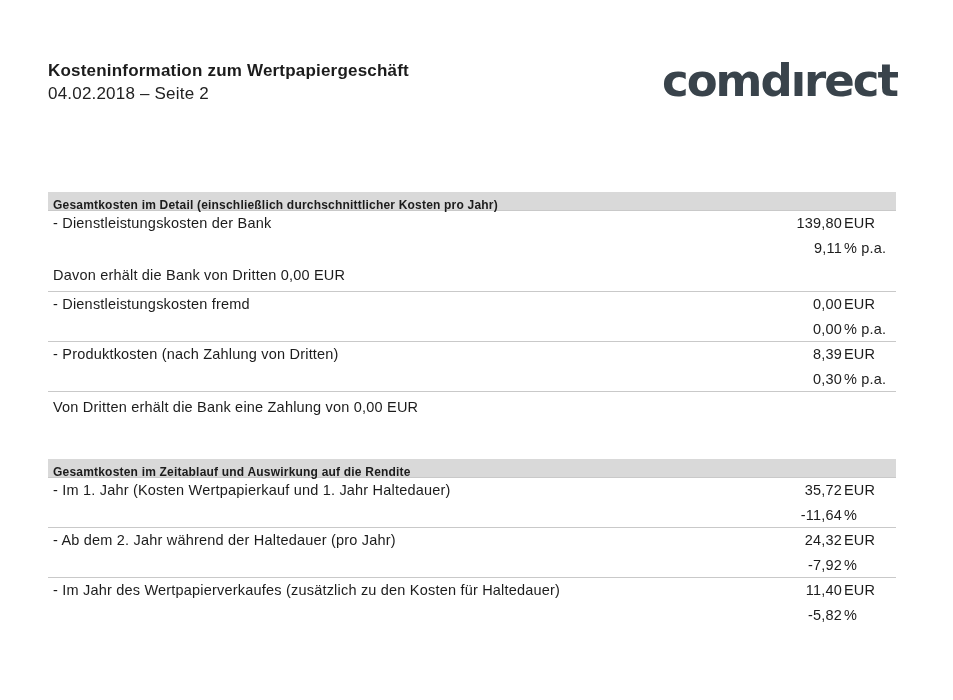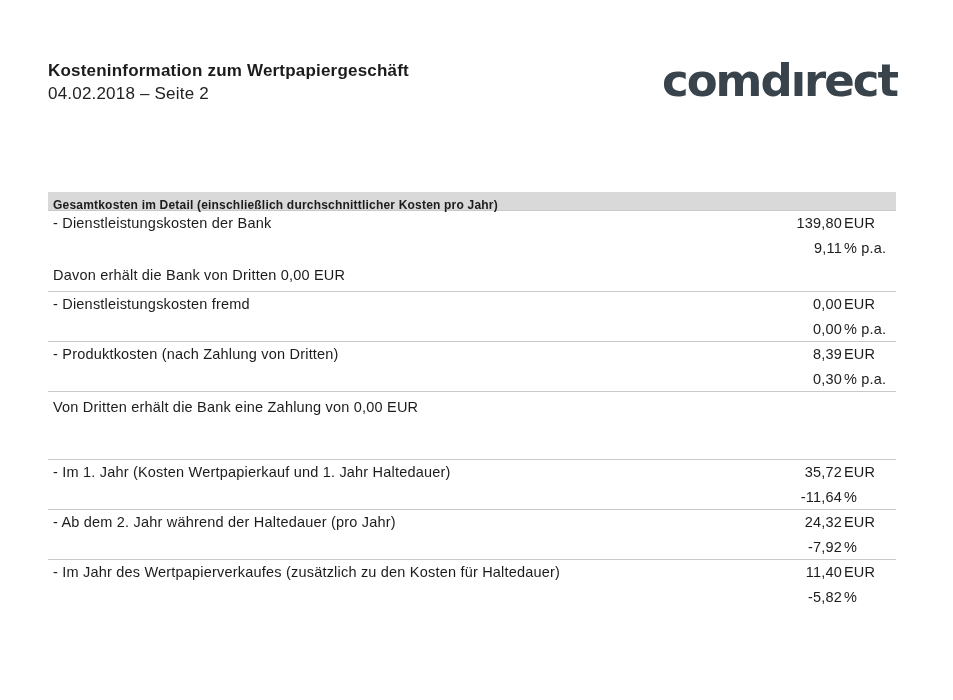--- a/index.html
+++ b/index.html
@@ -140,20 +140,21 @@
       </div>
     </div>
   </div>
 
   <div class="row single">
     <div class="lbl">Von Dritten erhält die Bank eine Zahlung von 0,00 EUR</div>
   </div>
 </div>
 
 <div class="tbl tbl-2">
+  <div class="bar">Gesamtkosten im Zeitablauf und Auswirkung auf die Rendite</div>
 
   <div class="row two">
     <div class="lbl">- Im 1. Jahr (Kosten Wertpapierkauf und 1. Jahr Haltedauer)</div>
     <div class="vals">
       <div class="vline">
         <span class="num">35,72</span>
         <span class="unit">EUR</span>
       </div>
       <div class="vline">
         <span class="num">-11,64</span>

